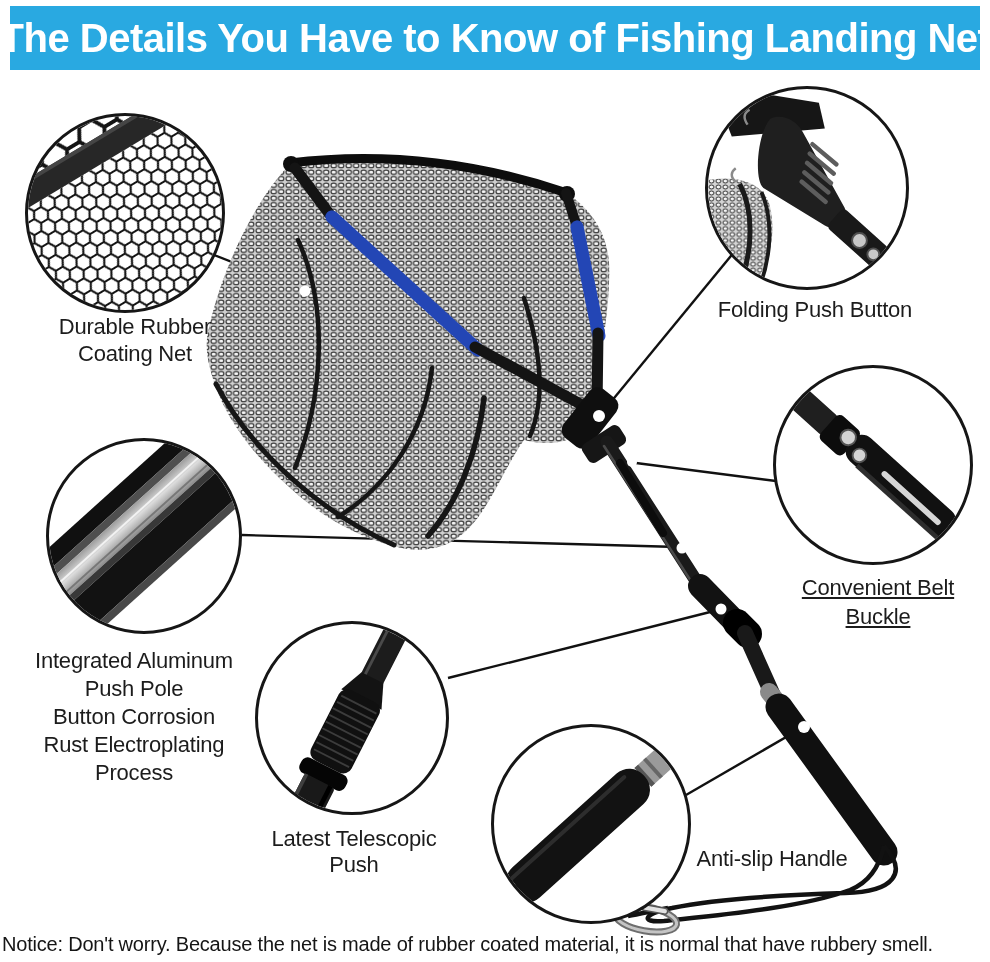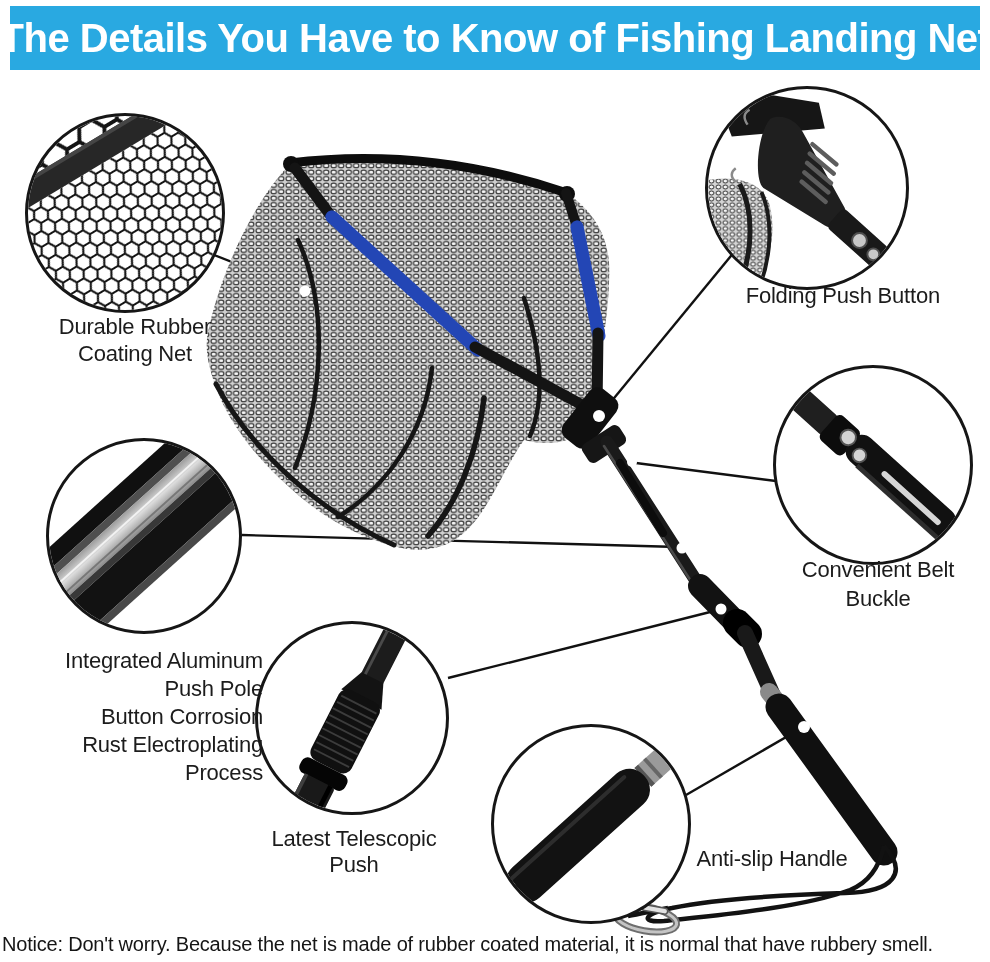--- a/index.html
+++ b/index.html
@@ -246,30 +246,30 @@
         <rect x="-100" y="-15" width="160" height="4" rx="2" fill="#2d2d2d"></rect>
       </g>
     </svg>
   </div>
 
   <div class="label" style="left:30px;top:313px;width:210px;">
     <div>Durable Rubber</div>
     <div>Coating Net</div>
   </div>
 
-  <div class="label" style="left:690px;top:282px;width:250px;text-align:right;">
+  <div class="label" style="left:690px;top:296px;width:250px;">
     <div>Folding Push Button</div>
   </div>
 
-  <div class="label" style="left:778px;top:555px;width:200px;line-height:29px;">
+  <div class="label" style="left:778px;top:573px;width:200px;line-height:29px;text-decoration:underline;">
     <div>Convenient Belt</div>
     <div>Buckle</div>
   </div>
 
-  <div class="label" style="left:5px;top:647px;width:258px;line-height:28px;text-align:right;">
+  <div class="label" style="left:5px;top:647px;width:258px;line-height:28px;">
     <div>Integrated Aluminum</div>
     <div>Push Pole</div>
     <div>Button Corrosion</div>
     <div>Rust Electroplating</div>
     <div>Process</div>
   </div>
 
   <div class="label" style="left:245px;top:826px;width:218px;line-height:26px;">
     <div>Latest Telescopic</div>
     <div>Push</div>

